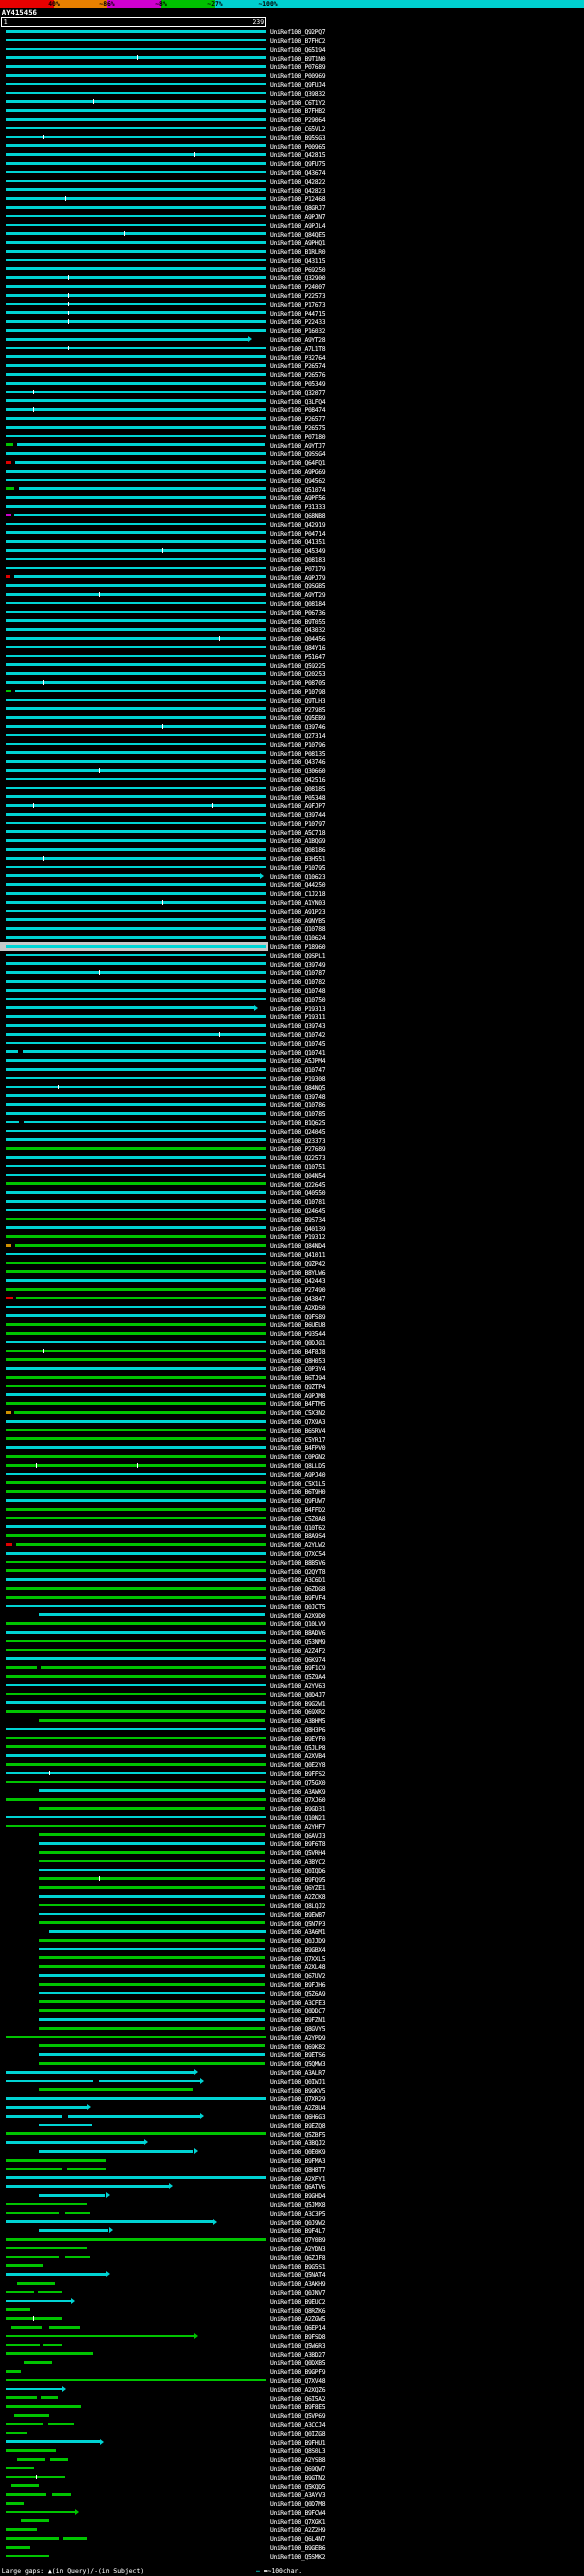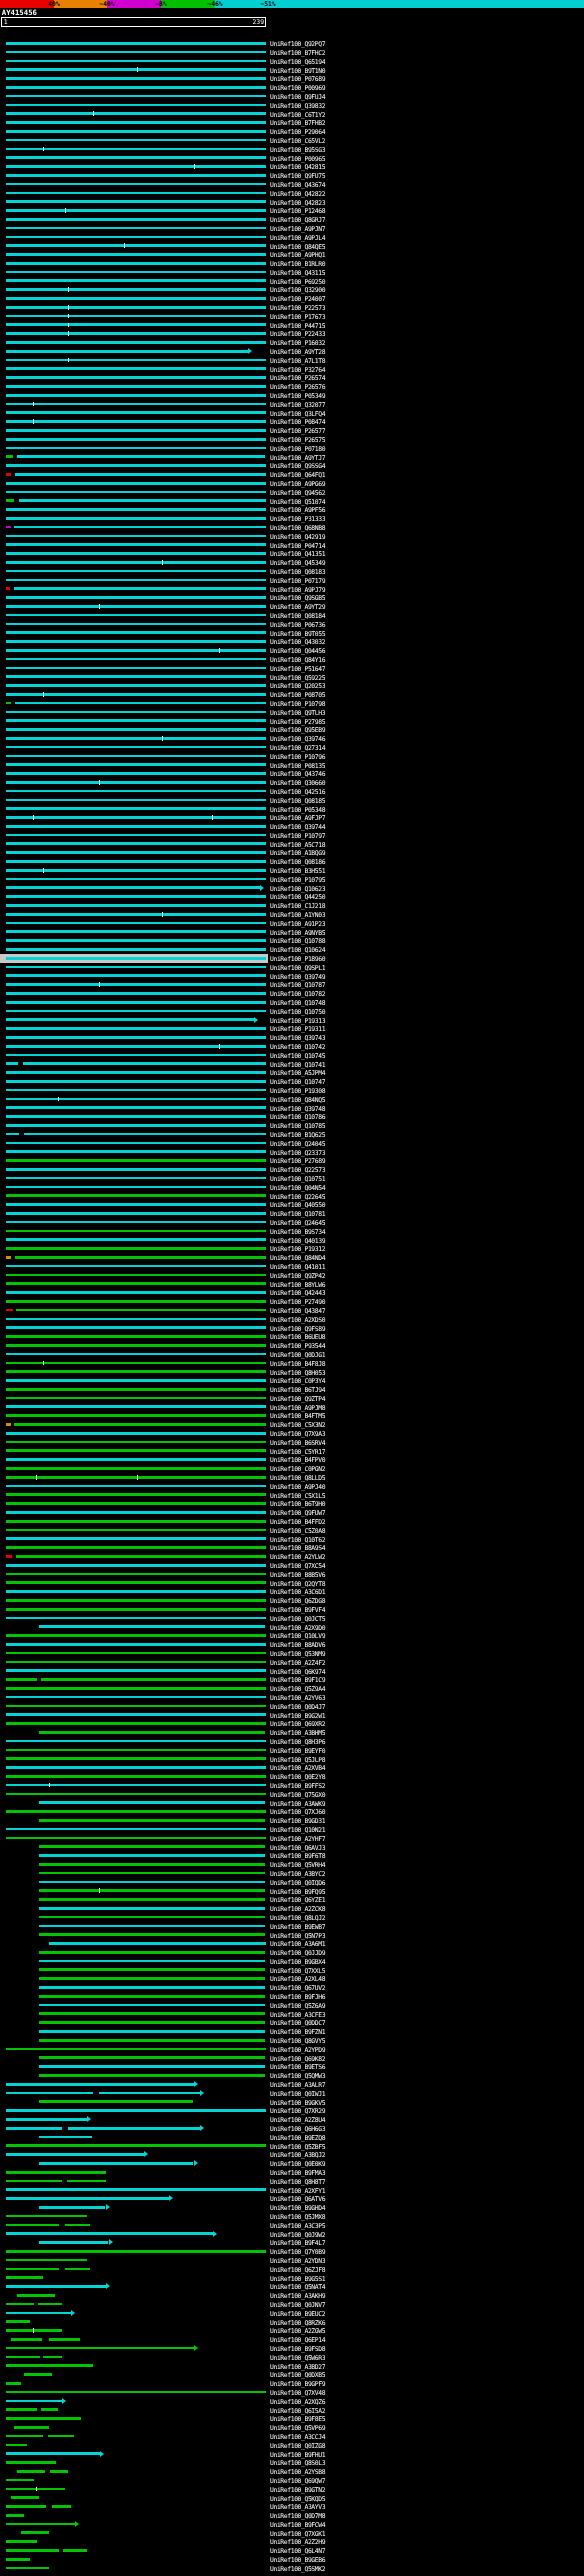--- a/index.html
+++ b/index.html
@@ -11,21 +11,21 @@
   .scale .seg{position:absolute;top:0;height:8.2px;}
   .scale .slab{position:absolute;top:0;transform:translateX(-50%);
        font-size:6.4px;line-height:8.2px;font-weight:bold;color:#000;white-space:nowrap;}
   
   .qname{height:9.1px;line-height:9.1px;padding-left:1.8px;font-size:7.3px;font-weight:bold;color:#fff;}
   .ruler{position:relative;margin-left:0.9px;width:265px;height:10px;
        border:0.9px solid #fff;box-sizing:border-box;font-size:6.4px;color:#fff;}
   .ruler .rs{position:absolute;left:1.8px;top:0;line-height:8.2px;}
   .ruler .re{position:absolute;right:0.9px;top:0;line-height:8.2px;}
   
-  .rows{position:relative;width:523px;margin-top:12px;}
+  .rows{position:relative;width:523px;}
   .row{position:relative;height:8.8px;}
   .rowhl{position:absolute;left:0;top:0;width:268px;height:100%;background:#c9c9c9;}
   .bar{position:absolute;top:2.7px;height:2.7px;}
   .tick{position:absolute;top:1.8px;width:0.9px;height:4.6px;background:#fff;}
   .arrow{position:absolute;top:0.9px;width:0;height:0;
        border-top:3.2px solid transparent;border-bottom:3.2px solid transparent;
        border-left:4.6px solid #0ff;}
   .lab{position:absolute;left:270px;top:0.9px;font-size:6.4px;letter-spacing:-0.4px;
        color:#fff;white-space:nowrap;cursor:pointer;}
   
@@ -39,24 +39,24 @@
 
 <div class="wrap">
 
   <div class="scale">
       <div class="seg" style="left: 0px; width: 54px; background: rgb(232, 0, 0);"></div>
       <div class="seg" style="left: 54px; width: 53px; background: rgb(232, 128, 0);"></div>
       <div class="seg" style="left: 107px; width: 54px; background: rgb(208, 0, 208);"></div>
       <div class="seg" style="left: 161px; width: 54px; background: rgb(0, 192, 0);"></div>
       <div class="seg" style="left: 215px; width: 370px; background: rgb(0, 208, 208);"></div>
       <span class="slab" style="left: 54px;">40%</span>
-      <span class="slab" style="left: 107px;">~40%</span>
+      <span class="slab" style="left: 107px;">~86%</span>
       <span class="slab" style="left: 161px;">~8%</span>
-      <span class="slab" style="left: 215px;">~46%</span>
-      <span class="slab" style="left: 268px;">~51%</span>
+      <span class="slab" style="left: 215px;">~27%</span>
+      <span class="slab" style="left: 268px;">~100%</span>
     </div>
 
   <div class="qname">AY415456</div>
 
   <div class="ruler">
     <span class="rs">1</span>
     <span class="re">239</span>
   </div>
 
   <div class="rows">

